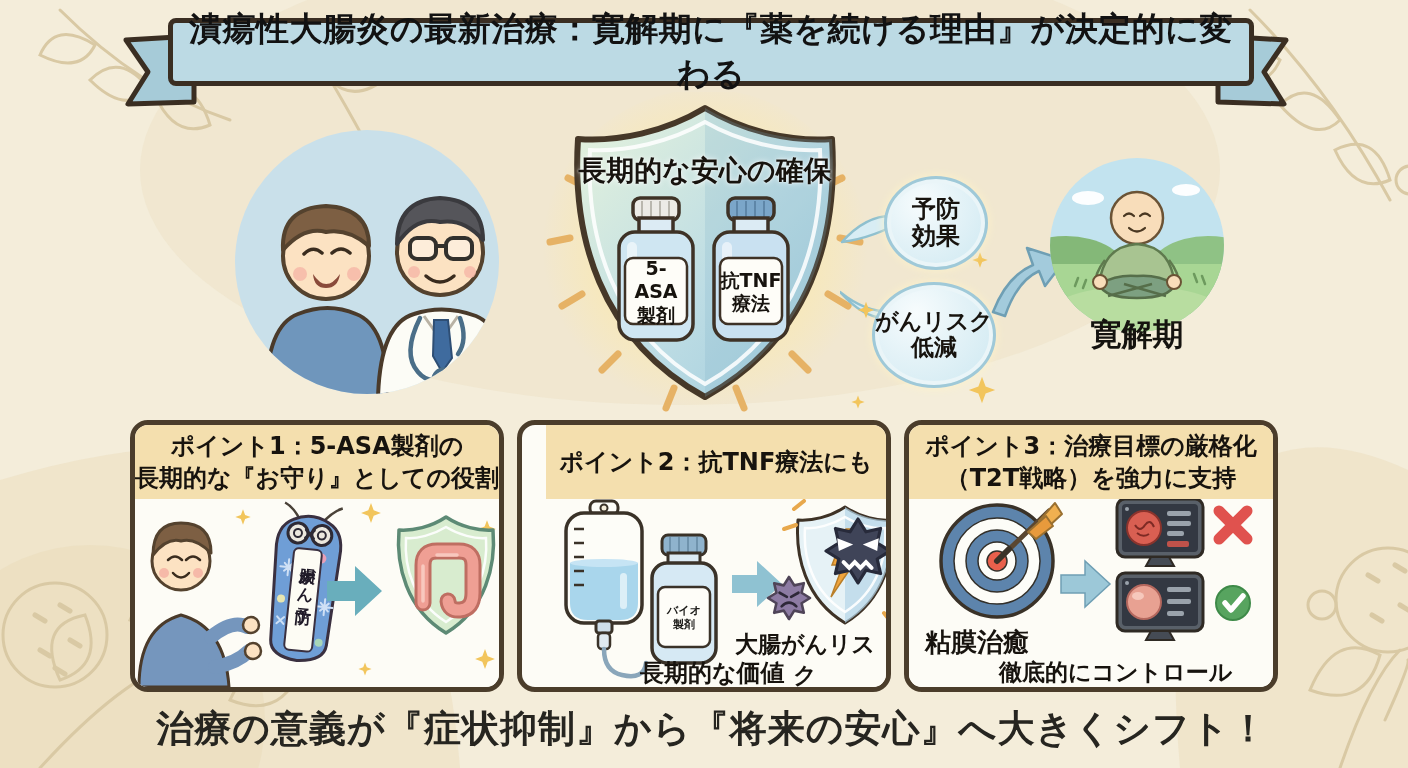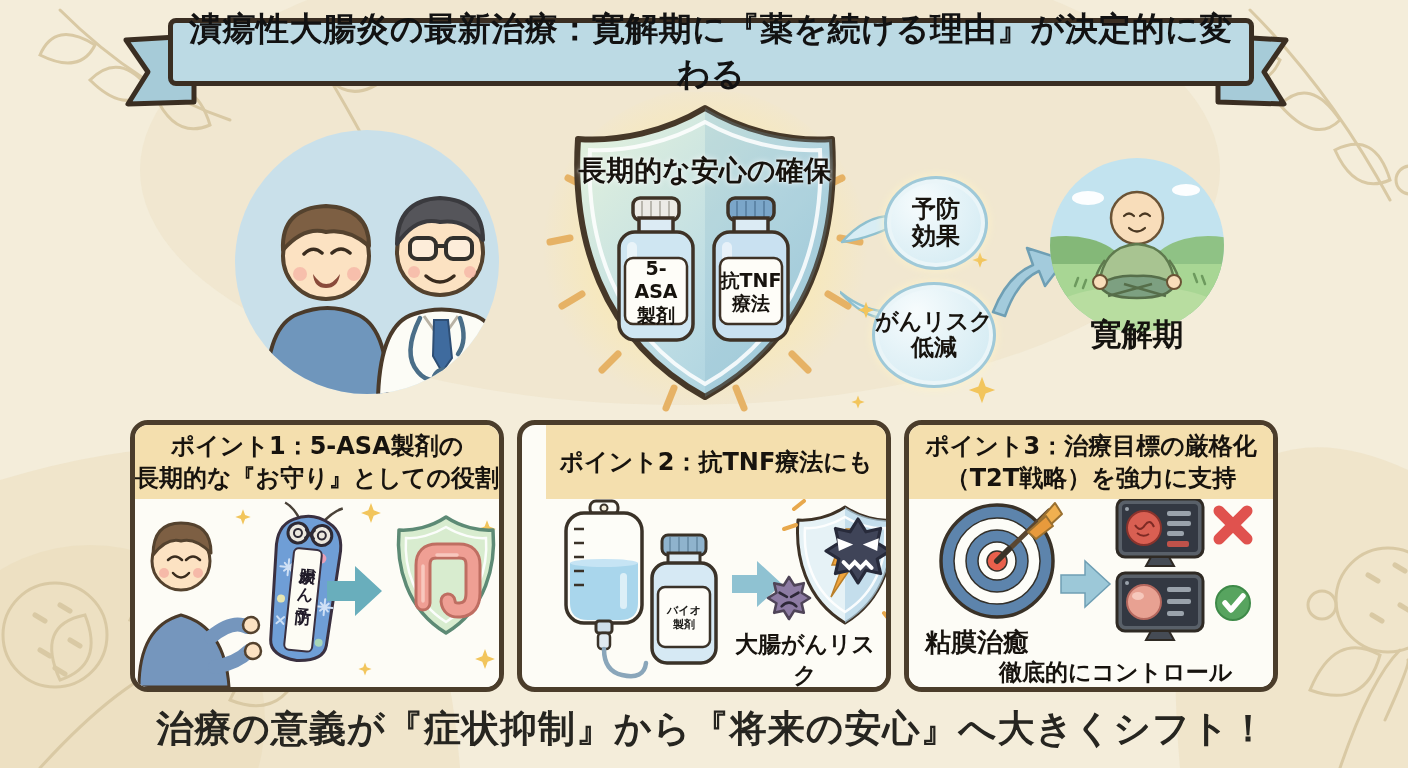--- a/index.html
+++ b/index.html
@@ -359,20 +359,21 @@
         <g transform="translate(312,52) scale(1.6)">
           <polygon points="20,0 12,5 14.1,14.1 5,12 0,20 -5,12 -14.1,14.1 -12,5 -20,0 -12,-5 -14.1,-14.1 -5,-12 0,-20 5,-12 14.1,-14.1 12,-5" fill="#3f4458" stroke="#272a3a" stroke-width="2" stroke-linejoin="round"></polygon>
           <polygon points="-13,-8 -3,-4 -12,0" fill="#fff"></polygon>
             <polygon points="13,-8 3,-4 12,0" fill="#fff"></polygon>
           <path d="M-9,7 l3.5,3.5 l3.5,-3.5 l3.5,3.5 l3.5,-3.5 l3.5,3.5" stroke="#fff" stroke-width="2.5" fill="none" stroke-linecap="round"></path>
         </g>
       </svg>
       <div class="abs preline center" style="left:112px;top:90px;width:52px;height:58px;font-size:11px;line-height:1.25;">バイオ
 製剤</div>
       <div class="abs caption" style="left:178px;top:130px;font-size:23px;text-align:center;">大腸がんリスク</div>
+      <div class="abs caption" style="left:94px;top:158px;font-size:24px;">長期的な価値</div>
     </div>
   </div>
 
   <div class="abs card" style="left:904px;">
     <div class="card-header">
       <div>ポイント3：治療目標の厳格化</div>
       <div>（T2T戦略）を強力に支持</div>
     </div>
     <div class="card-body">
       <svg width="364" height="188" viewBox="0 0 364 188" style="position:absolute;left:0;top:0;">

